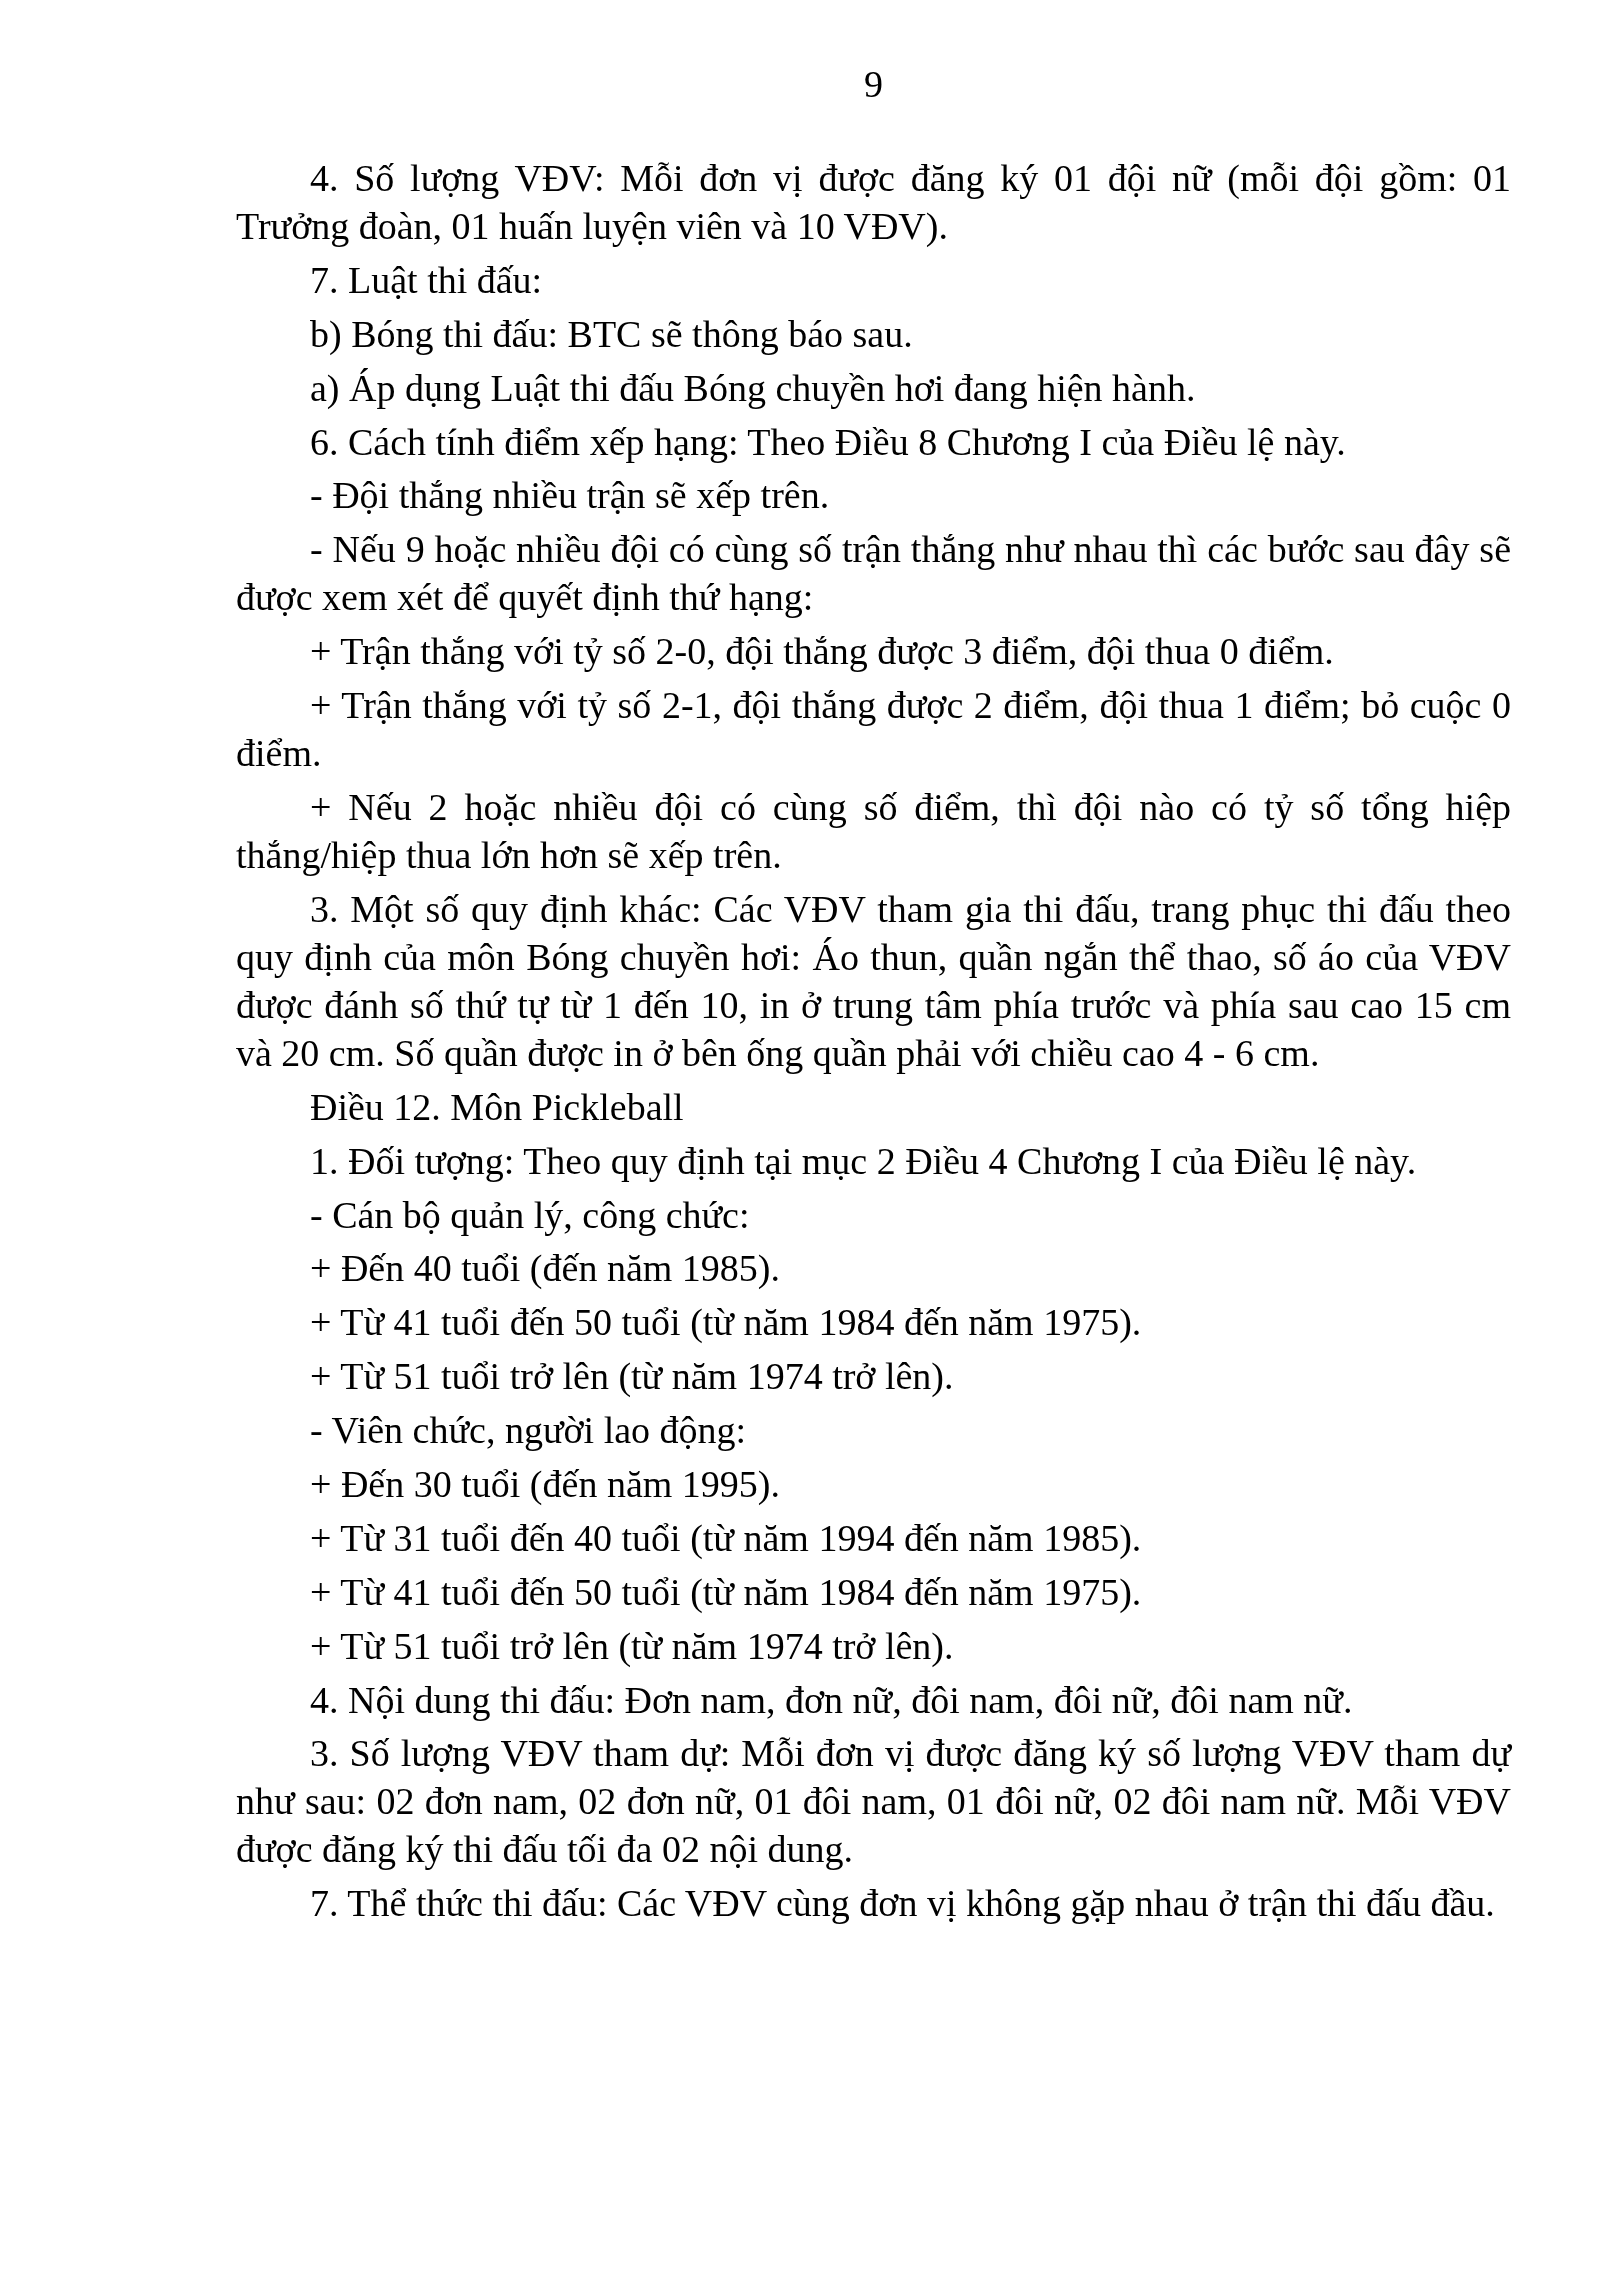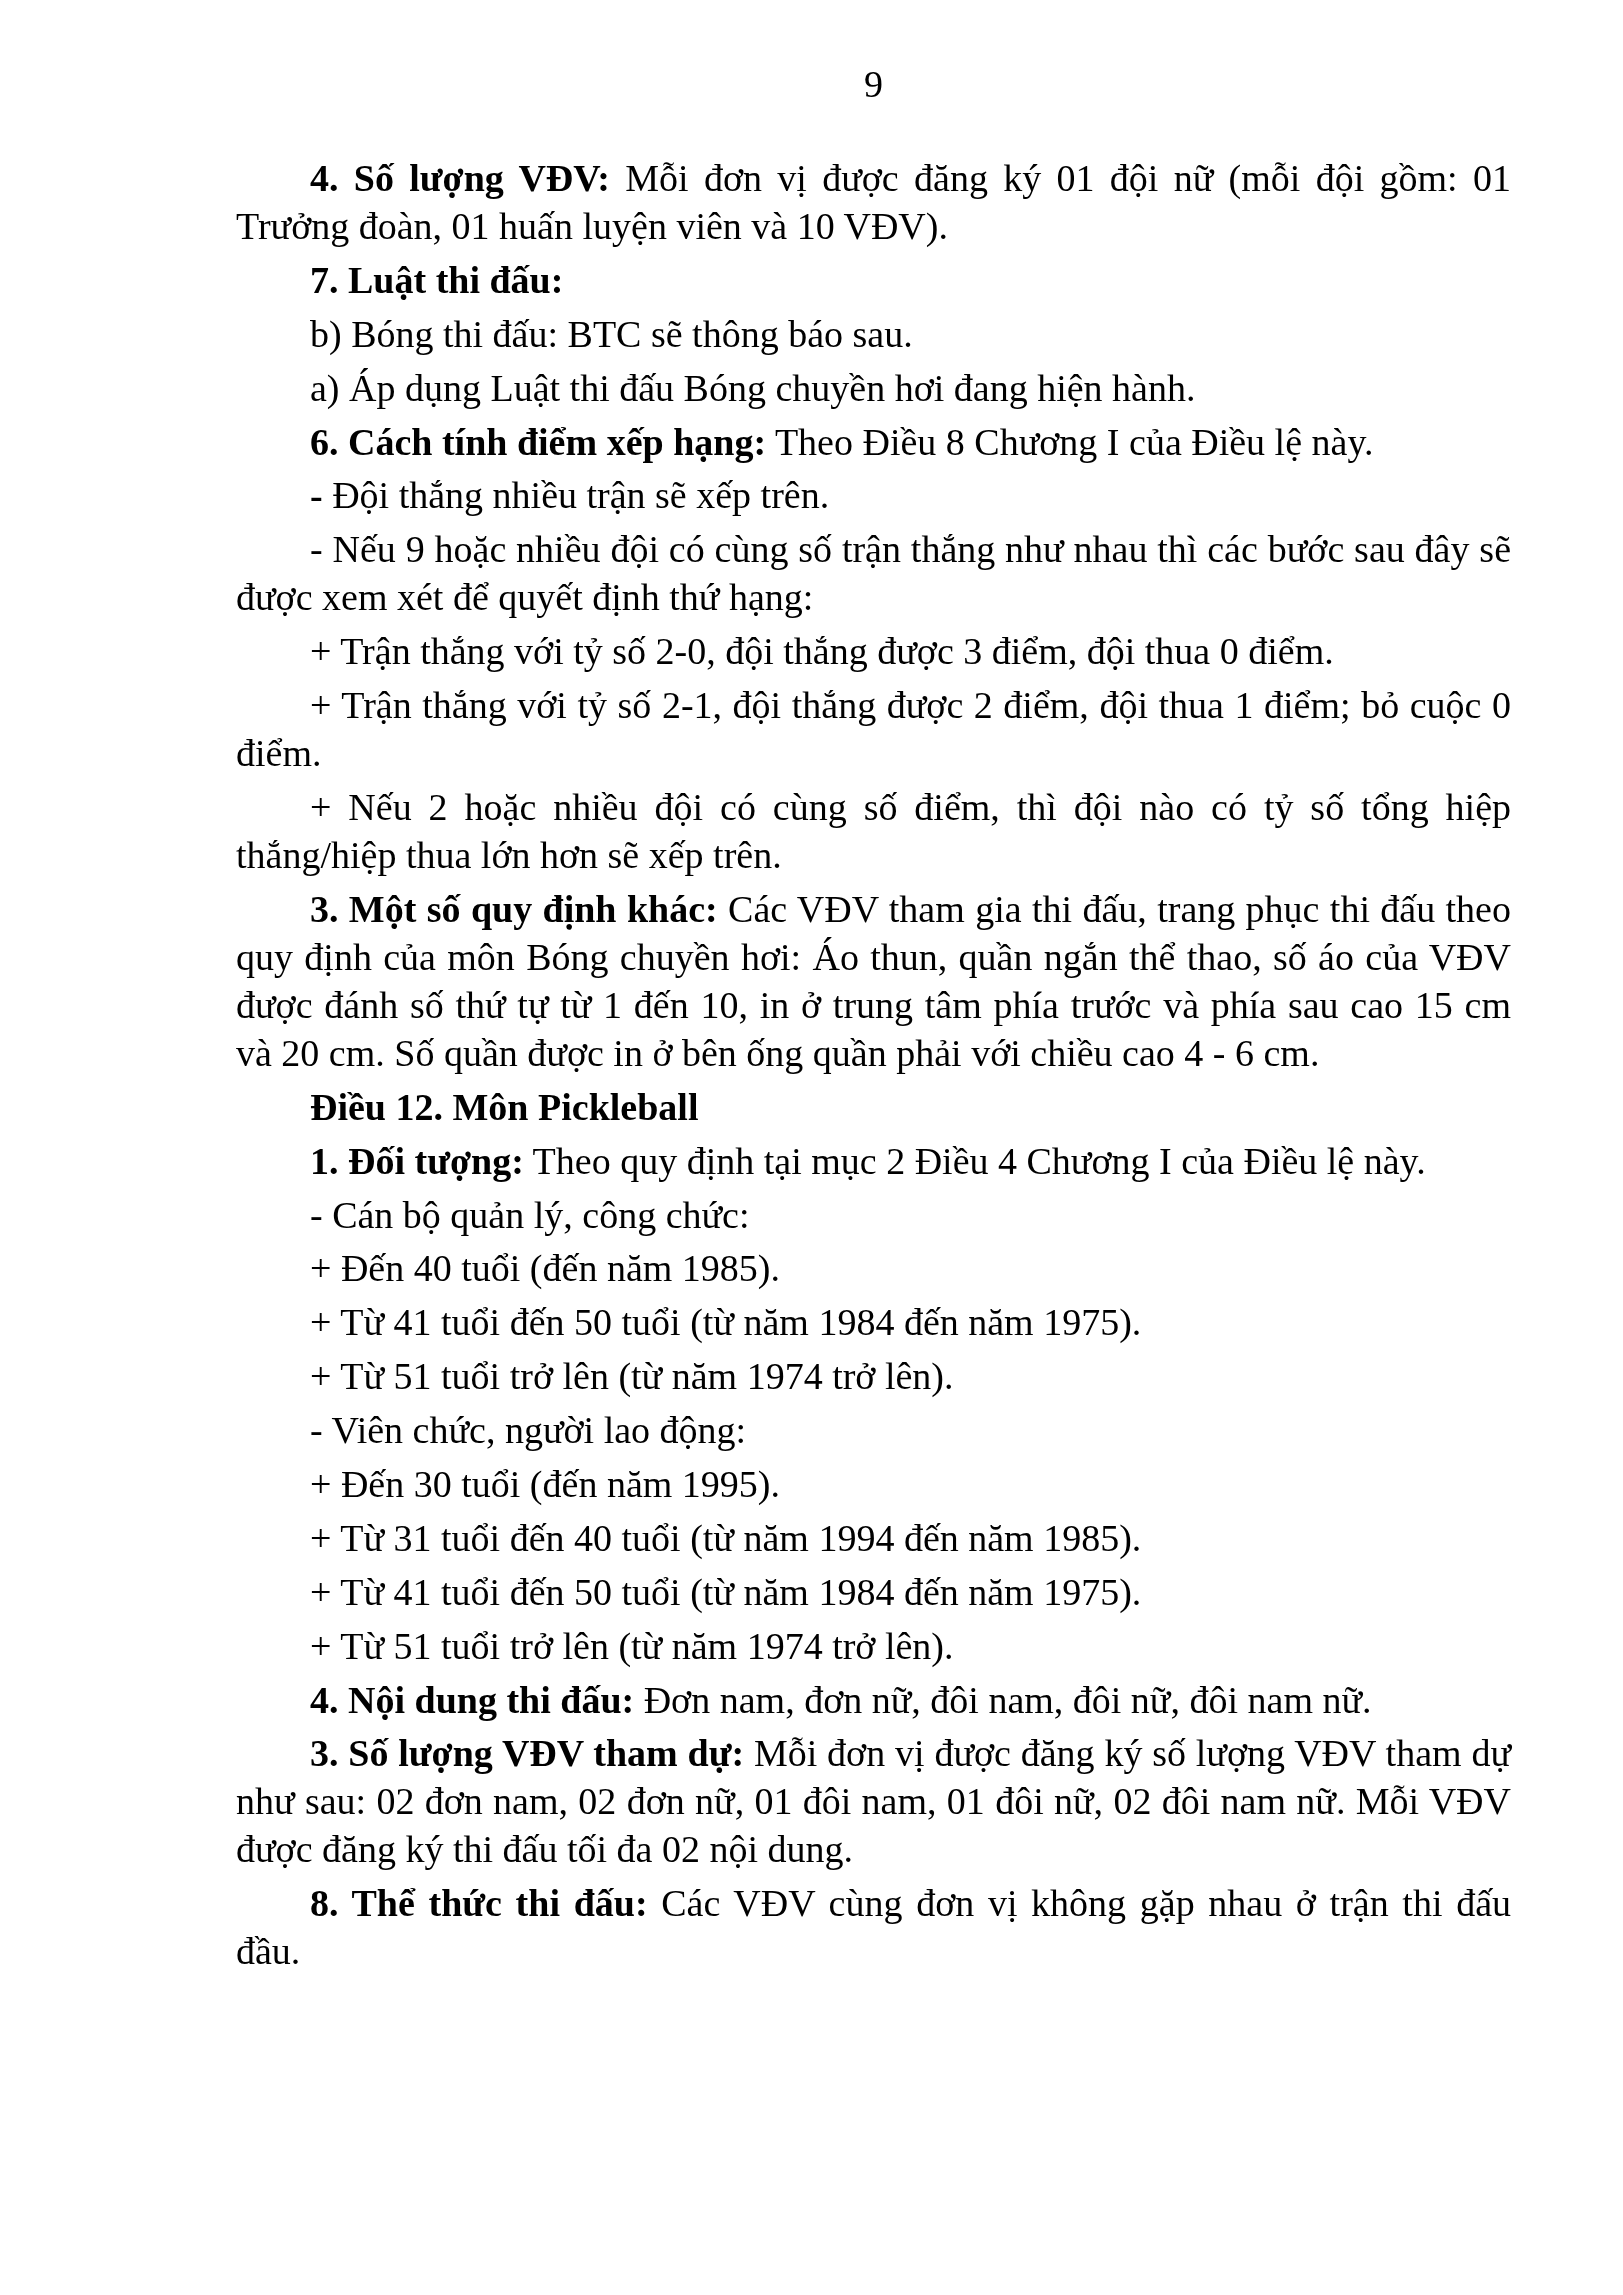--- a/index.html
+++ b/index.html
@@ -20,21 +20,21 @@
     line-height: 48px;
     margin: 0 0 46px 0;
   }
   p.para {
     margin: 0 0 5.9px 0;
     font-size: 38px;
     line-height: 48px;
     text-indent: 74px;
     text-align: justify;
   }
-  p.para b { font-weight: bold; }
+  p.para b { font-weight: normal; }
 </style>
 </head>
 <body>
 
 <div class="page">
 
   <div class="page-number">9</div>
 
   <div>
     <p class="para"><b>4. Số lượng VĐV:</b><span> Mỗi đơn vị được đăng ký 01 đội nữ (mỗi đội gồm: 01 Trưởng đoàn, 01 huấn luyện viên và 10 VĐV).</span></p>
@@ -54,17 +54,17 @@
     <p class="para"><b></b><span>+ Đến 40 tuổi (đến năm 1985).</span></p>
     <p class="para"><b></b><span>+ Từ 41 tuổi đến 50 tuổi (từ năm 1984 đến năm 1975).</span></p>
     <p class="para"><b></b><span>+ Từ 51 tuổi trở lên (từ năm 1974 trở lên).</span></p>
     <p class="para"><b></b><span>- Viên chức, người lao động:</span></p>
     <p class="para"><b></b><span>+ Đến 30 tuổi (đến năm 1995).</span></p>
     <p class="para"><b></b><span>+ Từ 31 tuổi đến 40 tuổi (từ năm 1994 đến năm 1985).</span></p>
     <p class="para"><b></b><span>+ Từ 41 tuổi đến 50 tuổi (từ năm 1984 đến năm 1975).</span></p>
     <p class="para"><b></b><span>+ Từ 51 tuổi trở lên (từ năm 1974 trở lên).</span></p>
     <p class="para"><b>4. Nội dung thi đấu:</b><span> Đơn nam, đơn nữ, đôi nam, đôi nữ, đôi nam nữ.</span></p>
     <p class="para"><b>3. Số lượng VĐV tham dự:</b><span> Mỗi đơn vị được đăng ký số lượng VĐV tham dự như sau: 02 đơn nam, 02 đơn nữ, 01 đôi nam, 01 đôi nữ, 02 đôi nam nữ. Mỗi VĐV được đăng ký thi đấu tối đa 02 nội dung.</span></p>
-    <p class="para"><b>8. Thể thức thi đấu:</b><span> Các VĐV cùng đơn vị không gặp nhau ở trận thi đấu đầu.</span></p>
+    <p class="para"><b>7. Thể thức thi đấu:</b><span> Các VĐV cùng đơn vị không gặp nhau ở trận thi đấu đầu.</span></p>
   </div>
 
 </div>
 
 
 </body></html>

